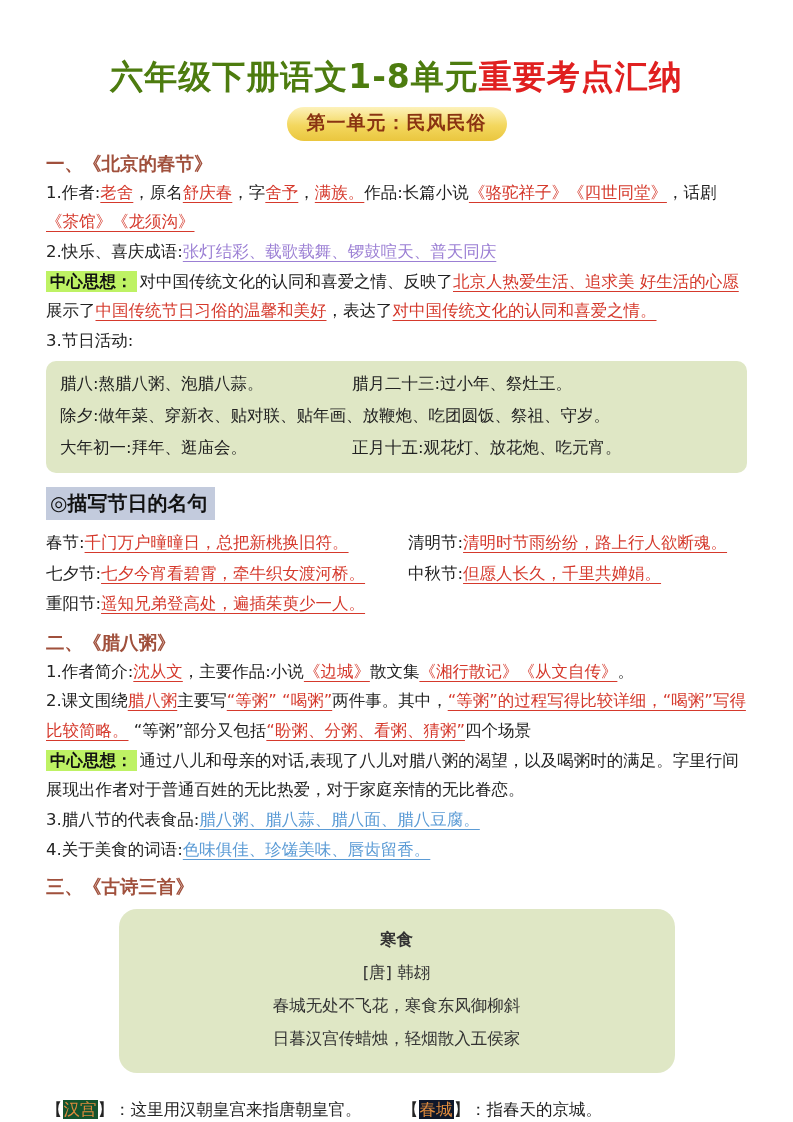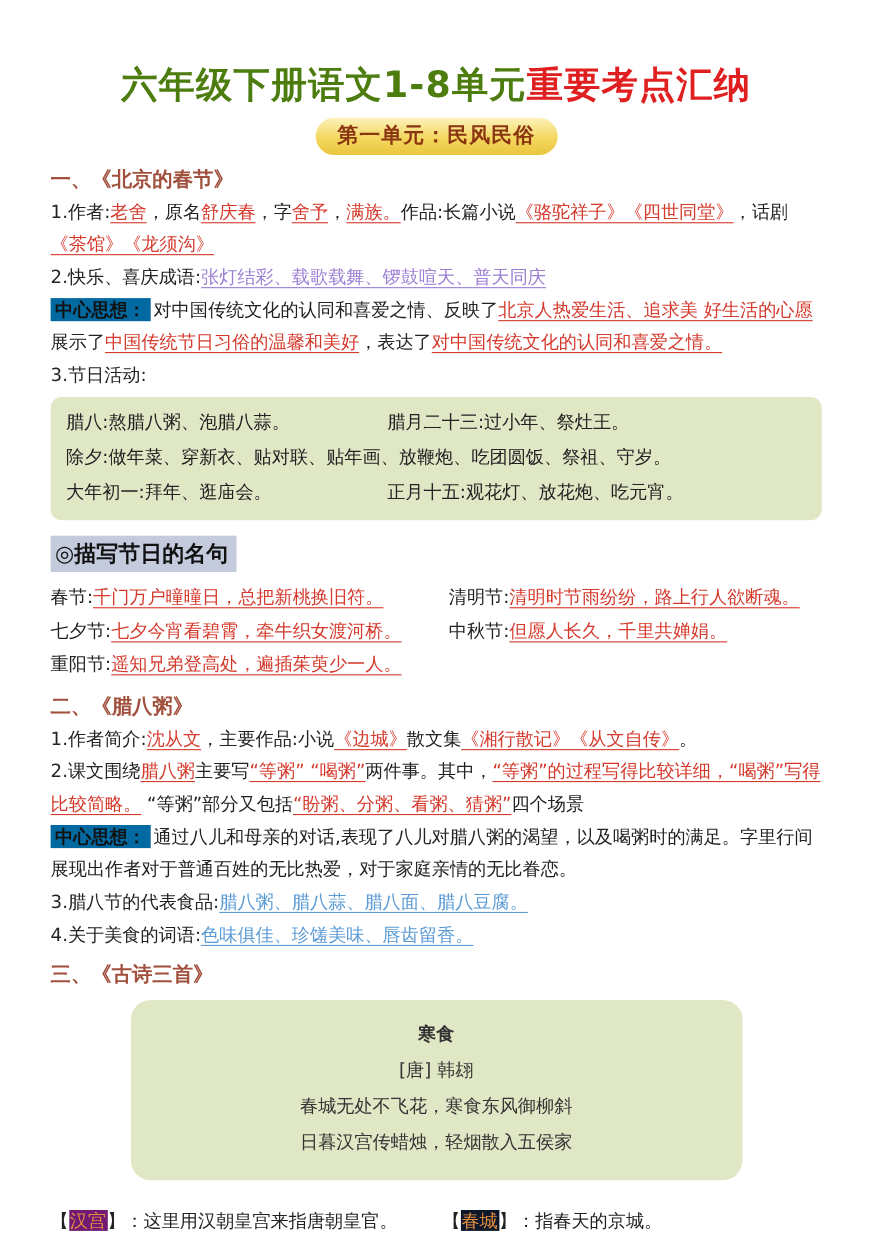--- a/index.html
+++ b/index.html
@@ -24,22 +24,22 @@
   }
 
   .sec-header { color:#a0503c; font-weight:bold; font-size:18.5px; margin-top:9px; line-height:1.5; }
 
   .para { font-size:16.5px; line-height:1.8; }
 
   
   .run-r  { color:#d5392c; text-decoration:underline; text-underline-offset:4px; text-decoration-thickness:1px; }
   .run-p  { color:#9b7fd4; text-decoration:underline; text-underline-offset:4px; text-decoration-thickness:1px;text-align:center; }
   .run-b  { color:#5b9bd5; text-decoration:underline; text-underline-offset:4px; text-decoration-thickness:1px; }
-  .run-label { background:#0369a1; color:#111; font-weight:bold; padding:1px 4px; margin-right:3px; }
-  .run-op { color:#e08b3d; background:#701a75; padding:0 1px; }
+  .run-label { background:#bef264; color:#111; font-weight:bold; padding:1px 4px; margin-right:3px; }
+  .run-op { color:#e08b3d; background:#14532d; padding:0 1px; }
   .run-oy { color:#e08b3d; background:#0f172a; padding:0 1px; }
 
   .festival-box {
     background:#dfe7c5; border-radius:10px;
     margin:5px 0 10px 0; padding:7px 14px 9px 14px;
     font-size:16.5px; line-height:1.95;
   }
   .box-row { display:flex; }
   .box-row .cell-l { width:292px; flex:0 0 auto; }
   .box-row .cell-r { flex:1; }

